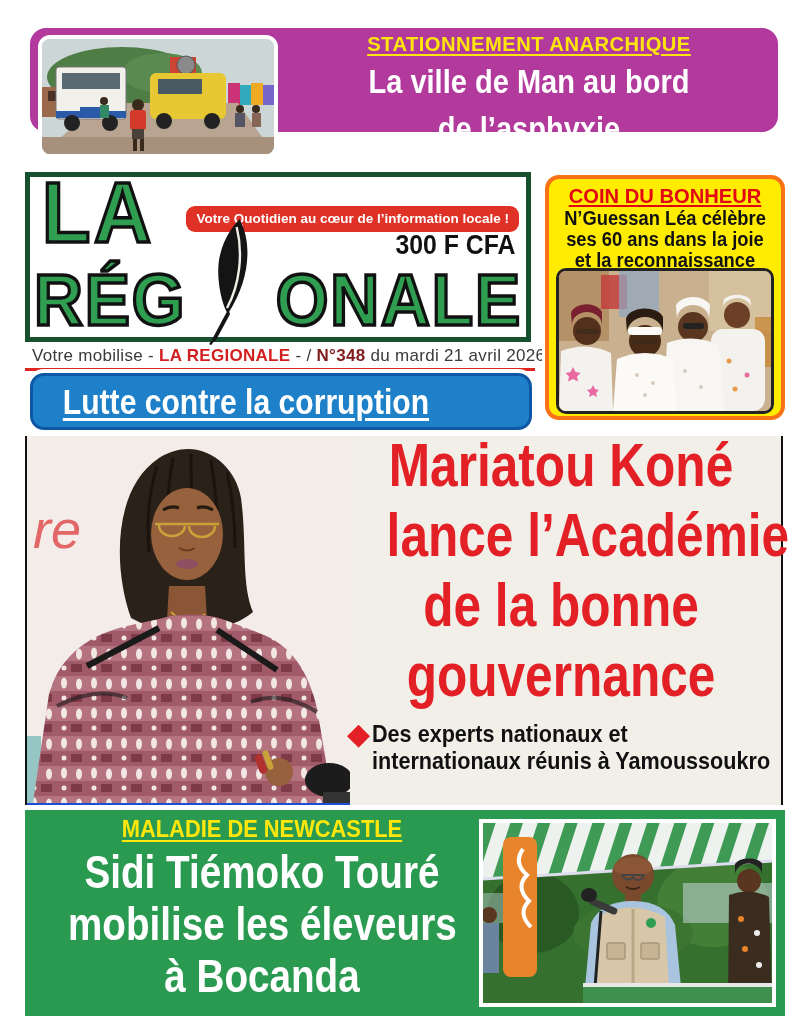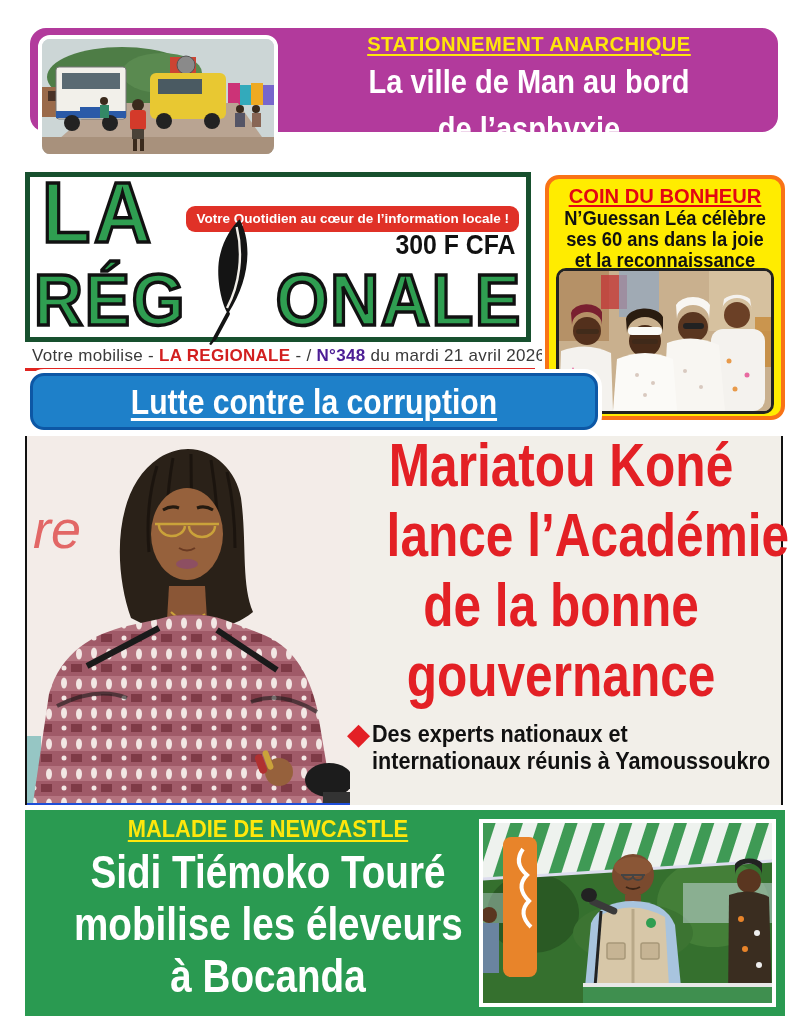--- a/index.html
+++ b/index.html
@@ -35,57 +35,57 @@
   .logo-word { font-size:72px; font-weight:bold; color:#2f9e51; -webkit-text-stroke:3.5px #111;
     letter-spacing:2px; line-height:74px; transform:scaleX(0.94); }
   .logo-word.left { transform-origin:0 100%; }
   .logo-word.right { transform-origin:100% 100%; }
   .feather { margin:0 -4px -4px; position:relative; top:4px; }
 
   
   .dateline { position:absolute; left:32px; top:346px; width:500px; font-size:17px; color:#3a3a3a;
     white-space:nowrap; letter-spacing:0.3px; }
   .dateline .brand { color:#d21f1f; font-weight:bold; }
-  .dateline .issue { color:#4c1d95; font-weight:bold; }
+  .dateline .issue { color:#7f1d1d; font-weight:bold; }
   .red-rule { position:absolute; left:25px; top:368px; width:510px; height:3px; background:#e02420; }
 
   
   .coin { position:absolute; left:545px; top:175px; width:240px; height:245px;
     background:#ffec00; border:4px solid #f97316; border-radius:14px;
     box-shadow:0 0 0 3px #fff; }
   .coin-title { display:block; text-align:center; margin-top:5px; color:#e30613; font-weight:bold;
     font-size:21px; text-decoration:underline; text-underline-offset:2px; transform:scaleX(0.96); }
   .coin-line { display:block; text-align:center; color:#111; font-weight:bold; font-size:19.5px;
     line-height:21px; white-space:nowrap; transform:scaleX(0.94); }
   .coin-photo { position:absolute; left:7px; right:7px; top:89px; height:146px;
     border:3px solid #222; border-radius:10px; overflow:hidden; background:#c9b08e; }
 
   
-  .blue-banner { position:absolute; left:30px; top:373px; width:568px; height:57px;
+  .blue-banner { position:absolute; left:30px; top:373px; width:502px; height:57px;
     background:#1e80c9; border:3px solid #0d57a5; border-radius:14px;
-    box-shadow:0 0 0 4px #fff; display:flex; align-items:center; justify-content:center; }
+    box-shadow:0 0 0 4px #fff; display:flex; align-items:center; justify-content:flex-start; }
   .blue-banner span { color:#fff; font-weight:bold; font-size:35px; white-space:nowrap;
     text-decoration:underline; text-underline-offset:4px; transform:scaleX(0.86); }
 
   
   .main-section { position:absolute; left:25px; top:436px; width:758px; height:369px;
     background:#f2efe9; border-left:2px solid #111; border-right:2px solid #111; }
   .main-photo { position:absolute; left:0; top:0; width:323px; height:369px; overflow:hidden;
     border-bottom:2px solid #1d4ed8; }
   .main-headline { position:absolute; left:316px; right:2px; top:-6px; text-align:center;
     color:#e32025; font-weight:bold; font-size:62px; line-height:70px; }
   .main-headline .cond { transform:scaleX(0.80); }
   .subhead { position:absolute; left:320px; top:284px; display:flex; align-items:flex-start; }
   .subhead .diamond { color:#e32025; font-size:30px; line-height:28px; margin-right:2px; }
   .subhead-text { color:#111; font-weight:bold; font-size:24px; line-height:27px; }
   .subhead-text .cond { transform:scaleX(0.90); transform-origin:0 50%; }
 
   
   .green-box { position:absolute; left:25px; top:810px; width:760px; height:206px; background:#2a9a51; }
-  .green-left { position:absolute; left:12px; top:6px; width:462px; text-align:center; }
+  .green-left { position:absolute; left:6px; top:6px; width:462px; text-align:center; }
   .green-kicker { display:block; color:#ffe70c; font-weight:bold; font-size:23px;
     text-decoration:underline; text-underline-offset:3px; transform:scaleX(0.95); white-space:nowrap; }
   .green-headline { color:#ffffff; font-weight:bold; font-size:46px; line-height:52px; margin-top:3px; }
   .green-headline .cond { transform:scaleX(0.84); }
   .green-photo { position:absolute; right:9px; top:9px; width:297px; height:188px;
     border:4px solid #fff; overflow:hidden; background:#35702e; }
 </style>
 </head>
 <body>
 

